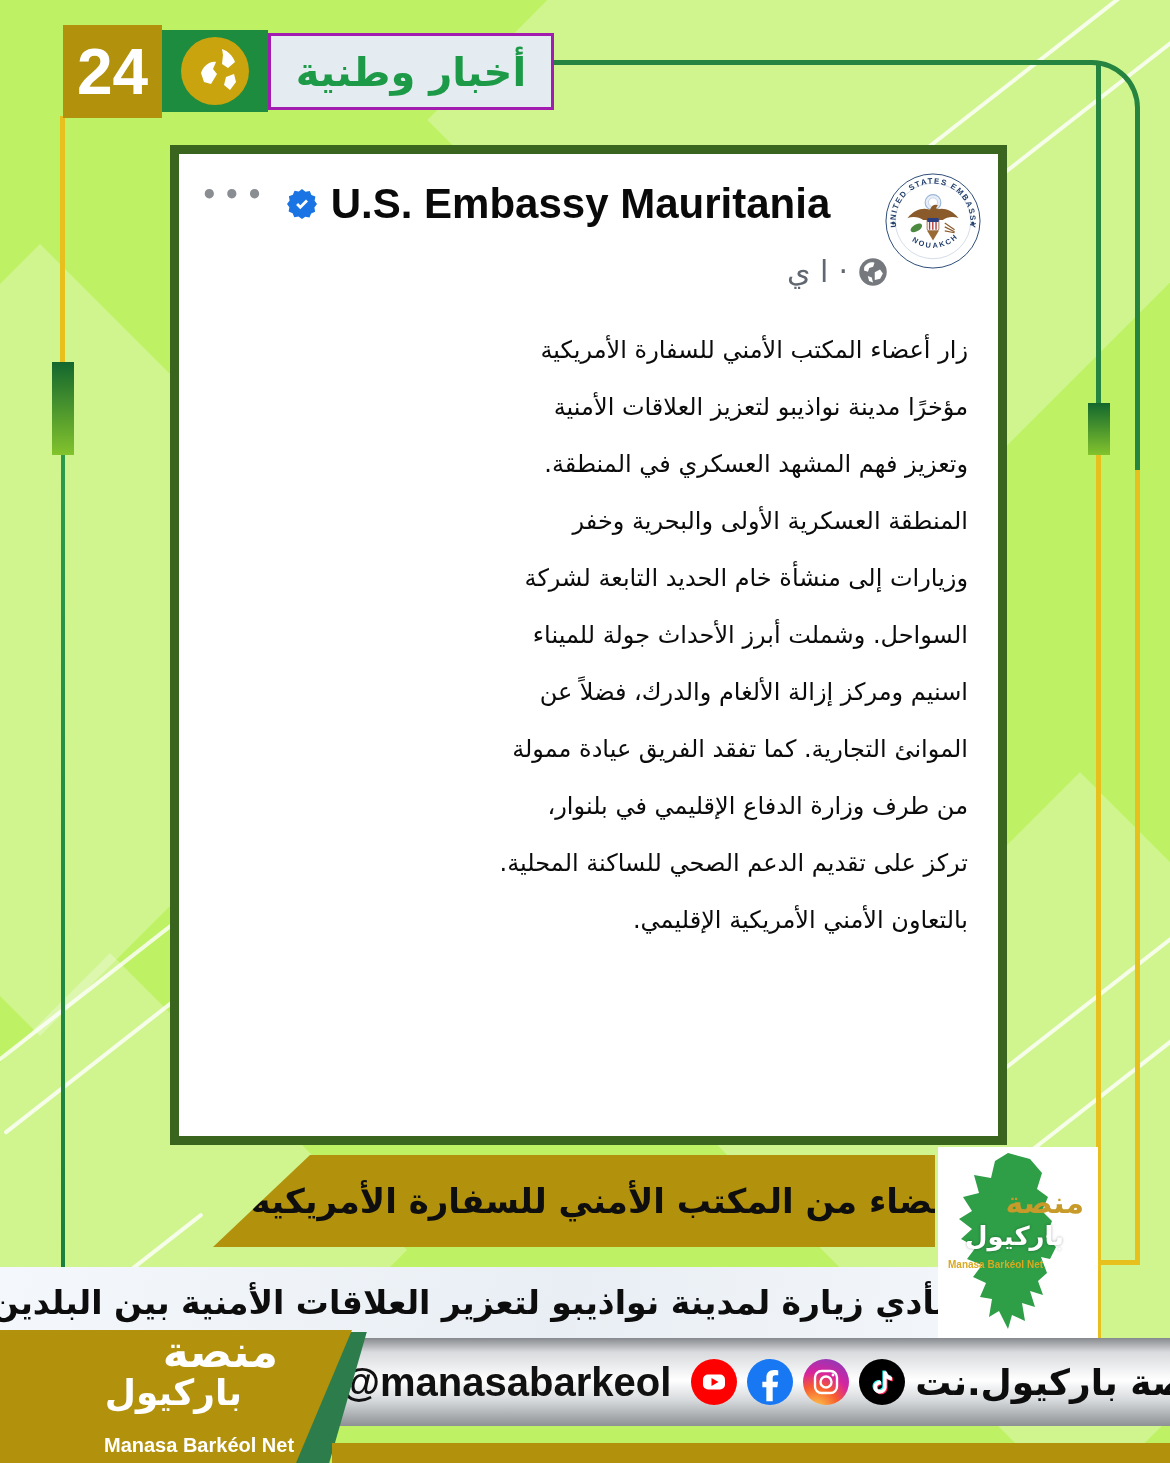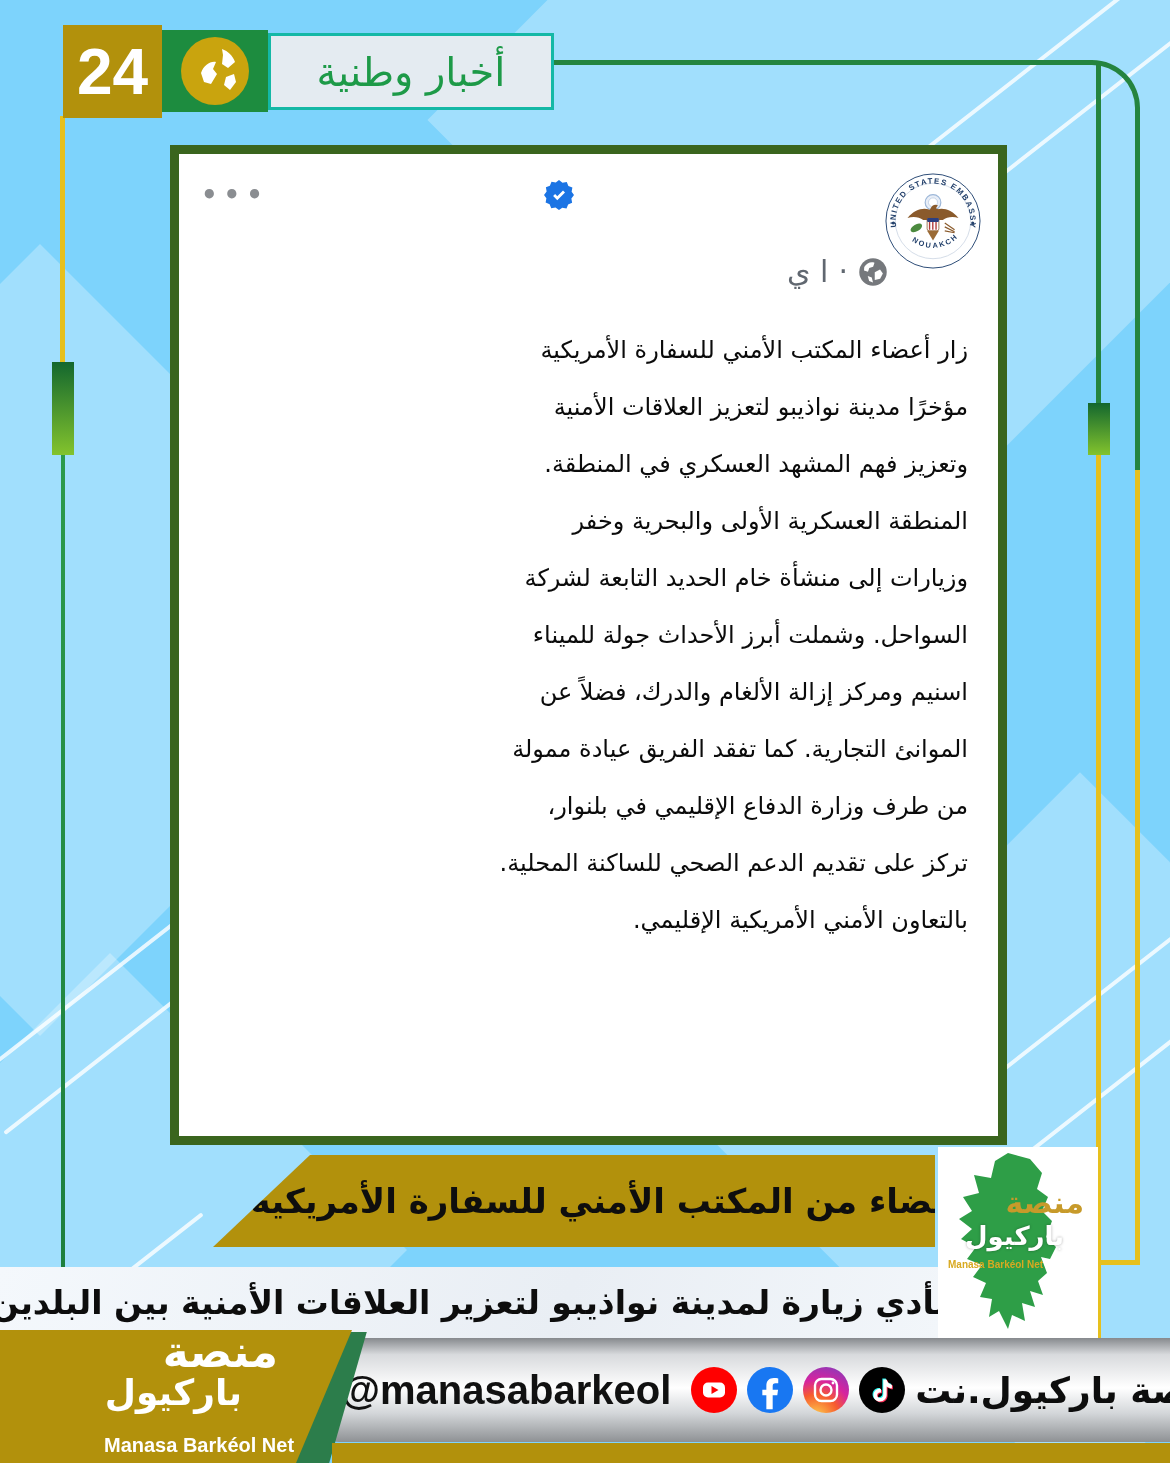--- a/index.html
+++ b/index.html
@@ -1,31 +1,31 @@
 <!DOCTYPE html>
 <html lang="ar"><head>
 <meta charset="utf-8">
 <style>
   html,body{margin:0;padding:0;background:#c7ccd4;}
   #stage{position:relative;width:1170px;height:1463px;margin:0 auto;overflow:hidden;
-         background:#7dd3fc;font-family:"DejaVu Sans",sans-serif;}
+         background:#bef264;font-family:"DejaVu Sans",sans-serif;}
   #stage *{box-sizing:border-box;}
   .abs{position:absolute;}
 
   
   .deco{position:absolute;background:rgba(255,255,255,.28);transform:rotate(45deg);}
   .streak{position:absolute;height:4px;background:rgba(255,255,255,.8);transform:rotate(-38deg);border-radius:2px;}
 
   
   .h24{left:63px;top:25px;width:99px;height:93px;background:#b2910c;color:#fff;
        font:700 64px "Liberation Sans",sans-serif;display:flex;align-items:center;justify-content:center;}
   .hglobe{left:162px;top:30px;width:106px;height:82px;background:#1d8c3f;
           display:flex;align-items:center;justify-content:center;}
-  .hlabel{left:268px;top:33px;width:286px;height:77px;background:#e4ebf1;border:3px solid #14b8a6;
-          color:#1d9a48;font-weight:400;font-size:40px;display:flex;align-items:center;justify-content:center;direction:rtl;}
+  .hlabel{left:268px;top:33px;width:286px;height:77px;background:#e4ebf1;border:3px solid #a21caf;
+          color:#1d9a48;font-weight:700;font-size:40px;display:flex;align-items:center;justify-content:center;direction:rtl;}
   .hline{left:552px;top:60px;width:588px;height:410px;border-top:5px solid #25843f;
          border-right:5px solid #25843f;border-top-right-radius:48px;}
   .vline-inner-green{left:1096px;top:63px;width:5px;height:340px;background:#25843f;}
   .node{width:22px;background:linear-gradient(180deg,#13672e,#83c32d);}
   .node-right{left:1088px;top:403px;height:52px;}
   .vline-inner-yellow{left:1096px;top:455px;width:5px;height:883px;background:#e7c01d;}
   .bracket-outer{left:1100px;top:470px;width:40px;height:795px;
                  border-right:5px solid #e7c01d;border-bottom:5px solid #e7c01d;}
   .lline-yellow{left:60px;top:116px;width:5px;height:249px;background:#e7c01d;}
   .node-left{left:52px;top:362px;height:93px;}
@@ -53,21 +53,21 @@
   .banner-white span{font-size:33px;font-weight:700;color:#0d0d0d;direction:rtl;white-space:nowrap;}
 
   
   .mapbox{left:938px;top:1147px;width:160px;height:191px;background:#fff;overflow:hidden;}
   .map-ar1{position:absolute;right:14px;top:38px;font-size:30px;font-weight:700;color:#c79a2a;direction:rtl;}
   .map-ar2{position:absolute;right:34px;top:74px;font-size:26px;font-weight:700;color:#fff;direction:rtl;
            text-shadow:0 0 3px rgba(0,0,0,.35);}
   .map-latin{position:absolute;left:10px;top:112px;font:700 10px "Liberation Sans",sans-serif;color:#d8a921;}
 
   
-  .socialbar{left:325px;top:1338px;width:845px;height:104px;border-radius:14px 0 0 14px;
+  .socialbar{left:325px;top:1338px;width:845px;height:88px;border-radius:14px 0 0 14px;
              background:linear-gradient(180deg,#86898d 0%,#d8dadd 16%,#ffffff 48%,#d4d7da 72%,#8e9194 100%);
              display:flex;align-items:center;gap:10px;padding:0 16px;}
   .handle{font:600 40px "Liberation Sans",sans-serif;color:#111;white-space:nowrap;}
   .icon-circle{width:46px;height:46px;border-radius:50%;display:flex;align-items:center;justify-content:center;flex:0 0 auto;}
   .yt{background:#f00;} .fb{background:#1877f2;} .tt{background:#000;}
   .ig{background:radial-gradient(circle at 28% 110%,#fdd54f 0%,#f75c2e 38%,#d6249f 62%,#8a3ab9 92%);}
   .site-name{margin-left:auto;font-size:36px;font-weight:700;color:#0d0d0d;direction:rtl;white-space:nowrap;}
 
   .stripe-white{left:286px;top:1332px;width:12px;height:131px;background:#fff;transform:skewX(-16deg);}
   .stripe-green{left:300px;top:1332px;width:48px;height:131px;background:#2c7d4b;transform:skewX(-16deg);}
@@ -116,20 +116,21 @@
   <div class="abs hlabel">أخبار وطنية</div>
 
   <div class="abs card">
     <div class="dots">•••</div>
 
     <div class="name-row">
       <svg width="30" height="30" viewBox="0 0 24 24">
         <path fill="#1b74e4" d="M12 0l2.8 2.1 3.4-.6 1.3 3.2 3.2 1.3-.6 3.4L24 12l-2.1 2.8.6 3.4-3.2 1.3-1.3 3.2-3.4-.6L12 24l-2.8-2.1-3.4.6-1.3-3.2L1.3 18l.6-3.4L0 12l2.1-2.8-.6-3.4 3.2-1.3L6 1.3l3.4.6z"></path>
         <path fill="#fff" d="M10.6 16.1l-3.3-3.3 1.6-1.6 1.7 1.7 4.6-4.6 1.6 1.6z"></path>
       </svg>
+      <div class="page-name">U.S. Embassy Mauritania</div>
     </div>
 
     <div class="seal">
       <svg width="98" height="98" viewBox="0 0 100 100">
         <circle cx="50" cy="50" r="49" fill="#fff"></circle>
         <circle cx="50" cy="50" r="48" fill="none" stroke="#2a4a75" stroke-width="1"></circle>
         <circle cx="50" cy="50" r="38.5" fill="none" stroke="#c9d4e2" stroke-width="0.8"></circle>
         <defs>
           <path id="arcT" d="M14,62 A38,38 0 1 1 86,62"></path>
           <path id="arcB" d="M22,64 A36,36 0 0 0 78,64"></path>

